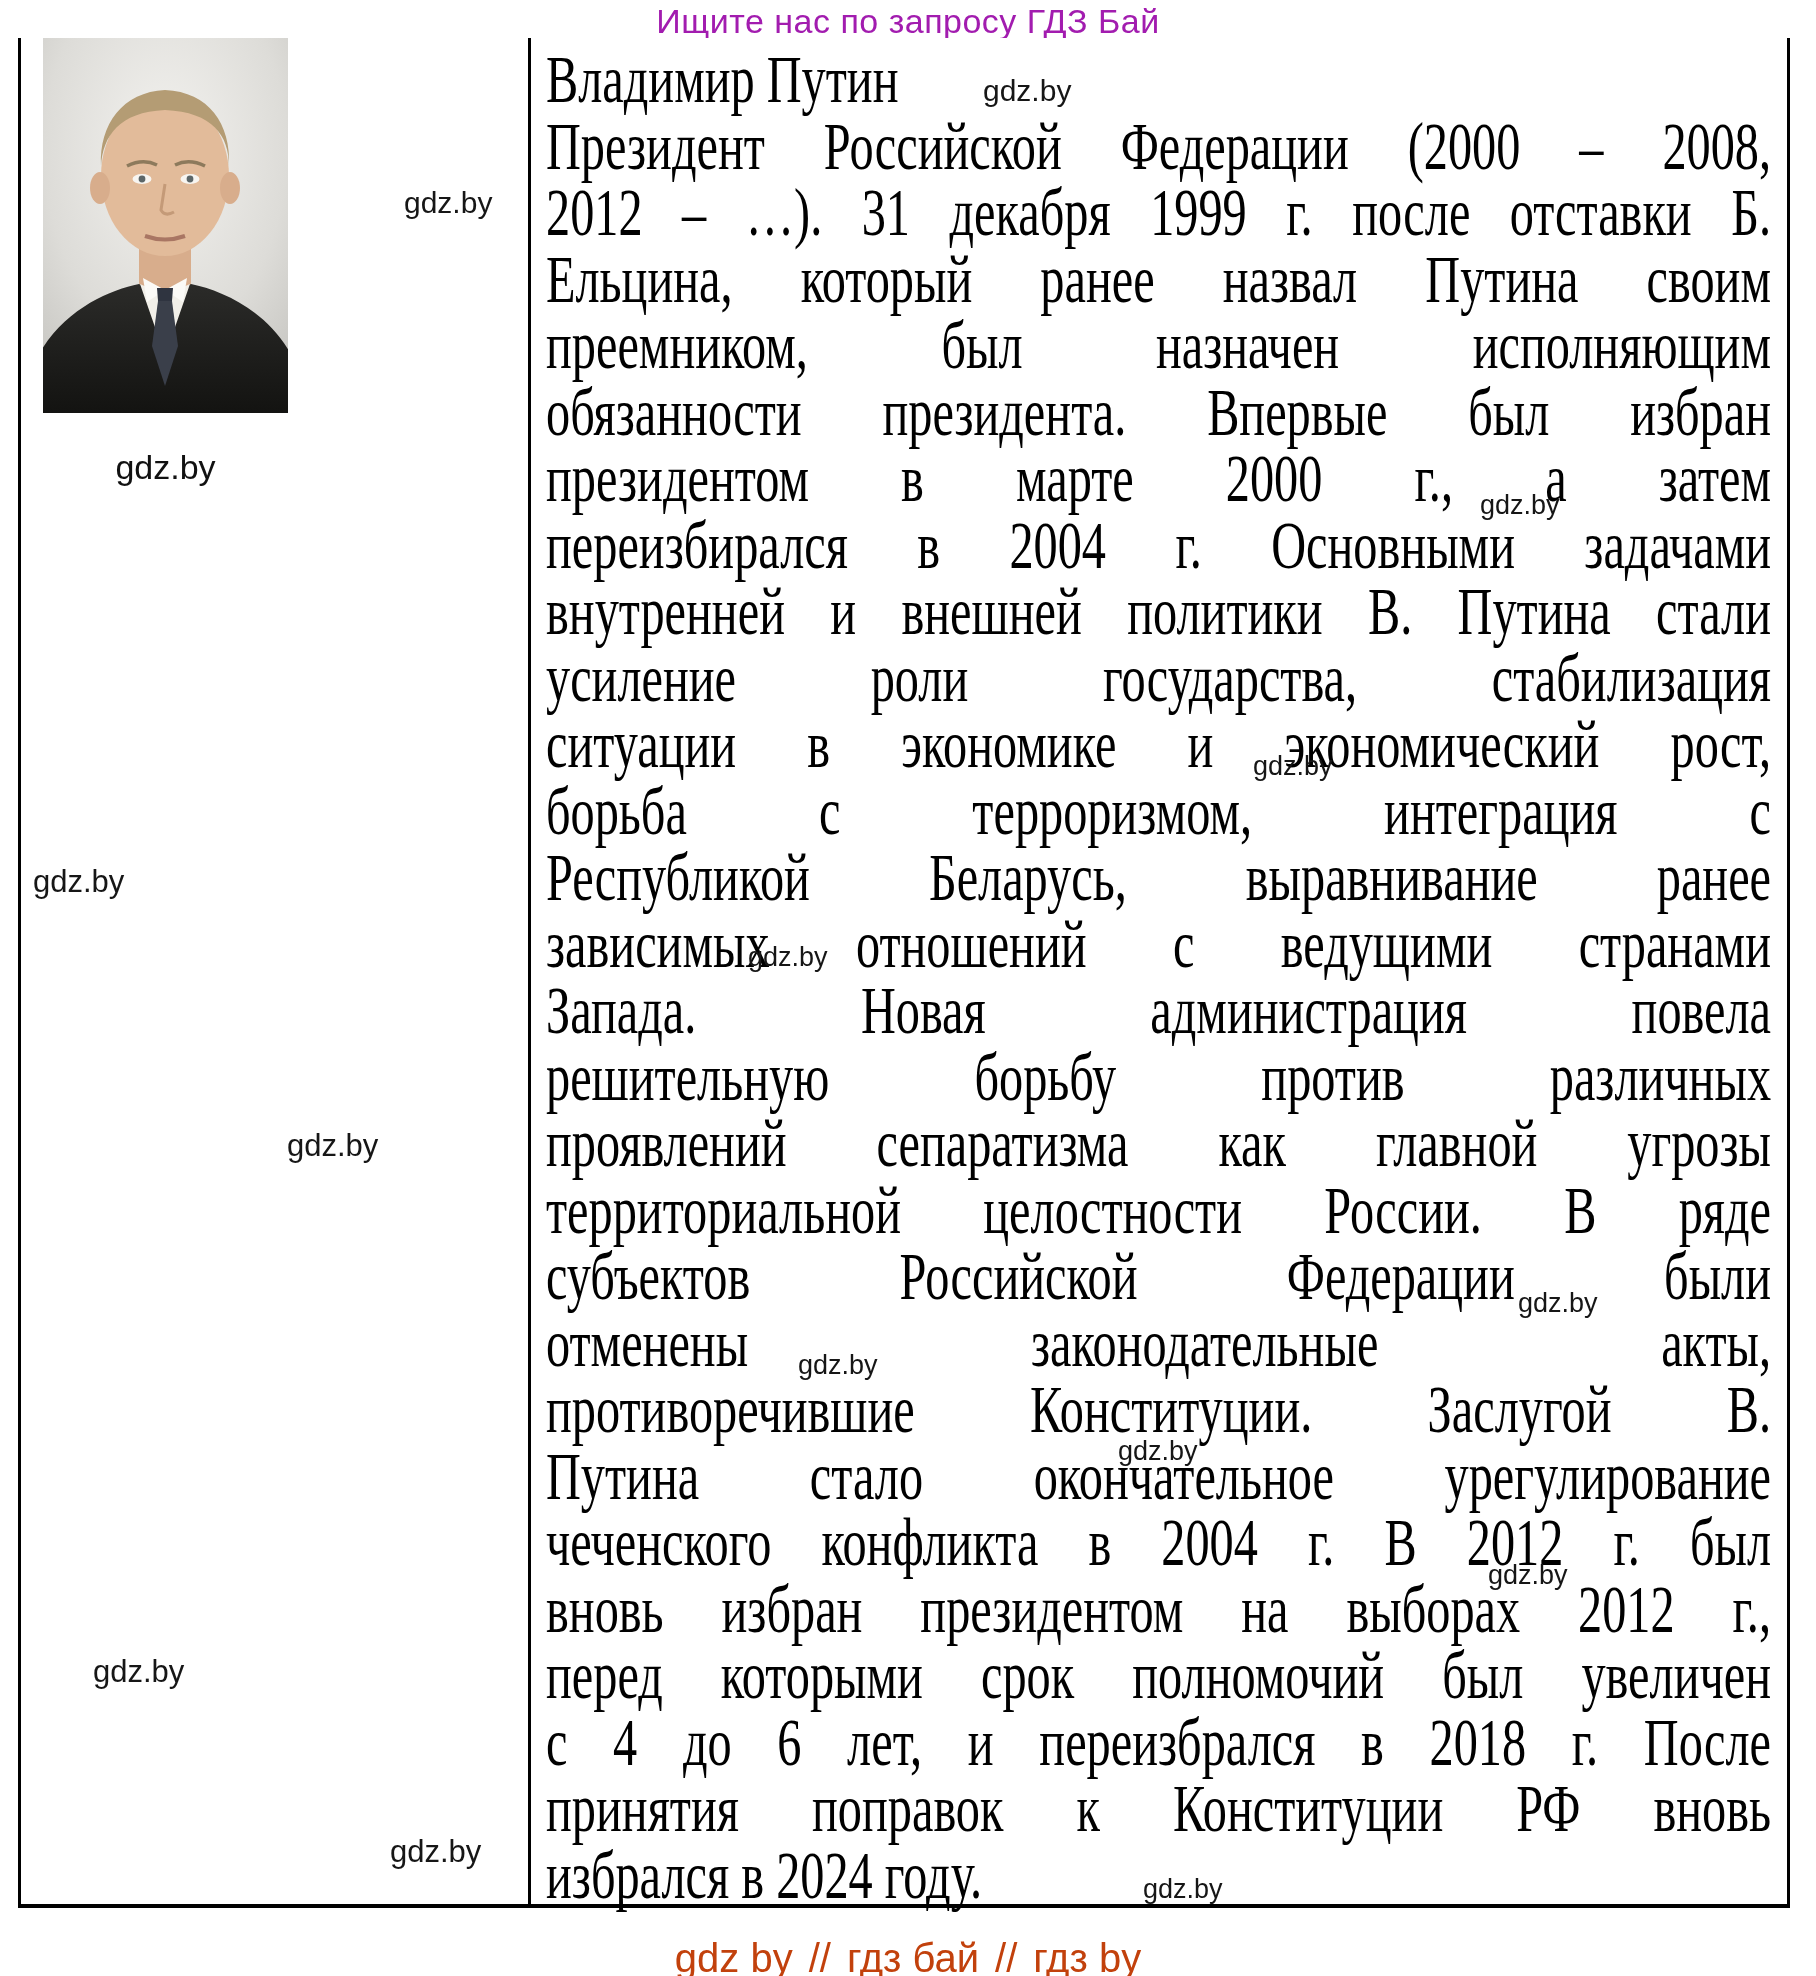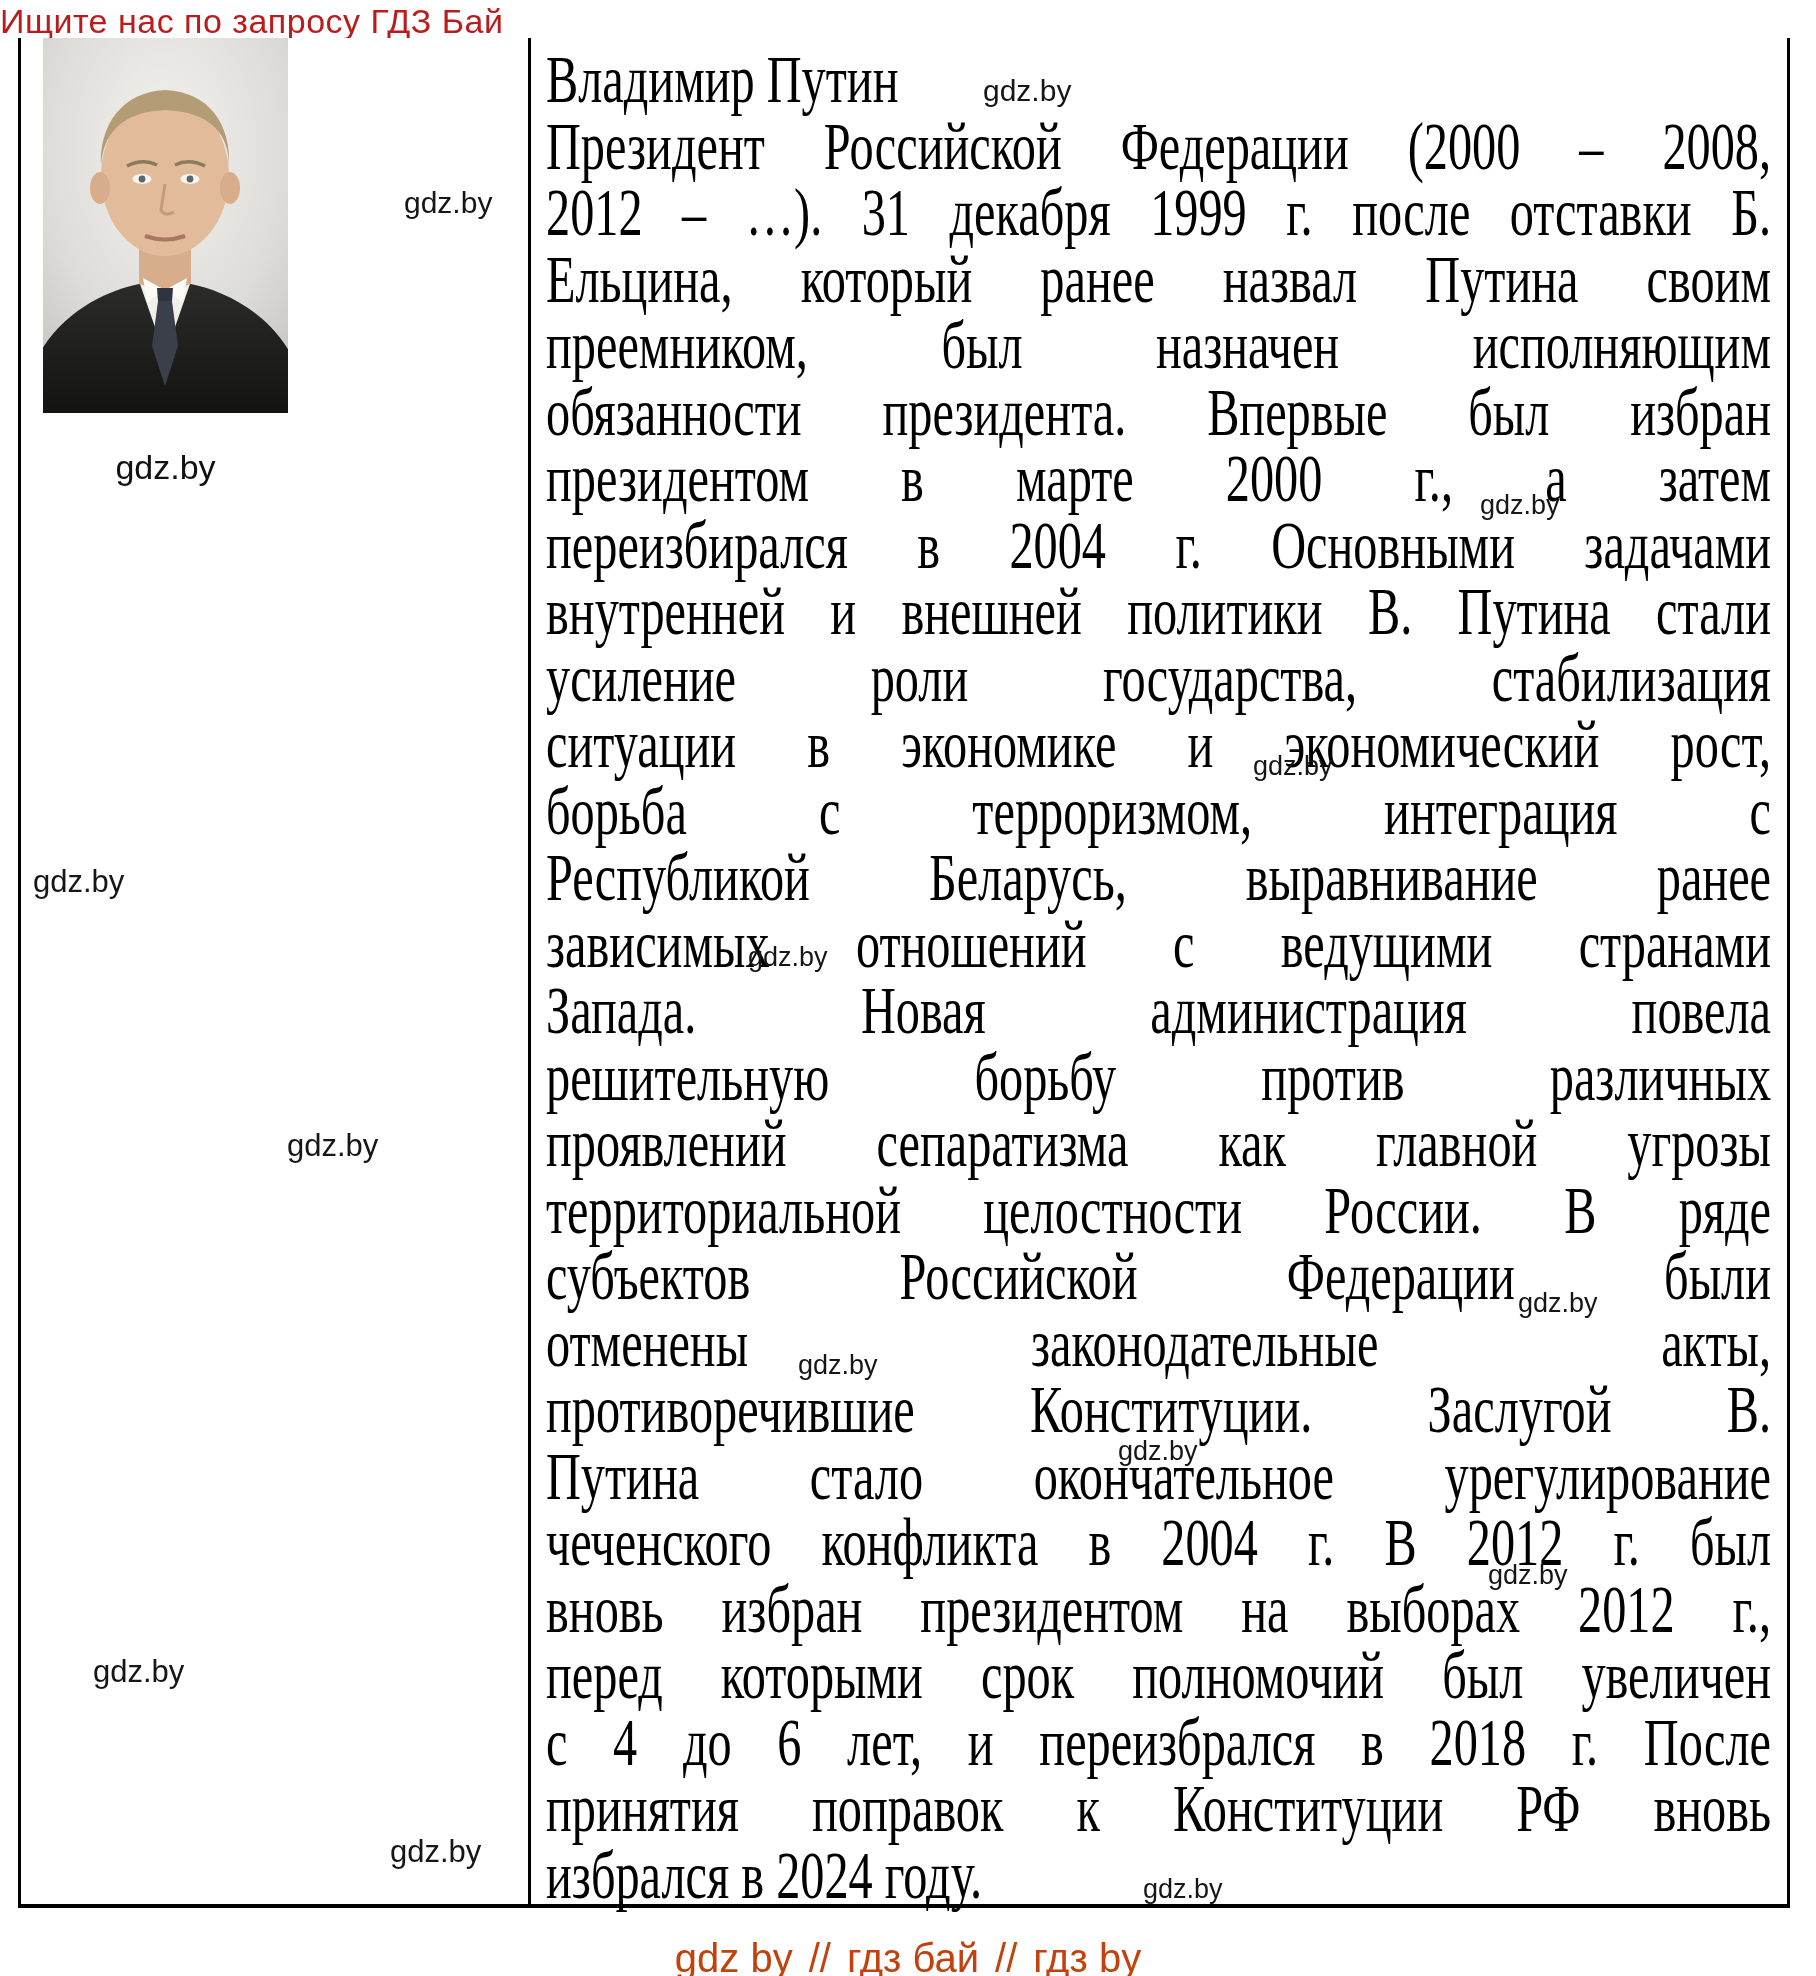--- a/index.html
+++ b/index.html
@@ -2,22 +2,22 @@
 <html><head>
 <meta charset="utf-8">
 <style>
   html,body{margin:0;padding:0;}
   body{
     width:1816px;height:1976px;position:relative;background:#ffffff;
     font-family:"Liberation Sans", sans-serif;overflow:hidden;color:#000;
   }
   
   .promo{
-    position:absolute;left:0;top:2px;width:100%;
-    font-size:34px;font-weight:500;color:#b91c1c;letter-spacing:0.5px;
+    position:absolute;left:0;top:2px;width:100%;text-align:center;
+    font-size:34px;font-weight:500;color:#a21caf;letter-spacing:0.5px;
   }
   
   .sheet{
     position:absolute;left:18px;top:38px;width:1772px;height:1870px;
     border-left:3px solid #000;border-right:3px solid #000;border-bottom:4px solid #000;
     box-sizing:border-box;background:#fff;
   }
   .photo-col{
     position:absolute;left:0;top:0;width:510px;height:100%;
     border-right:3px solid #000;box-sizing:border-box;

